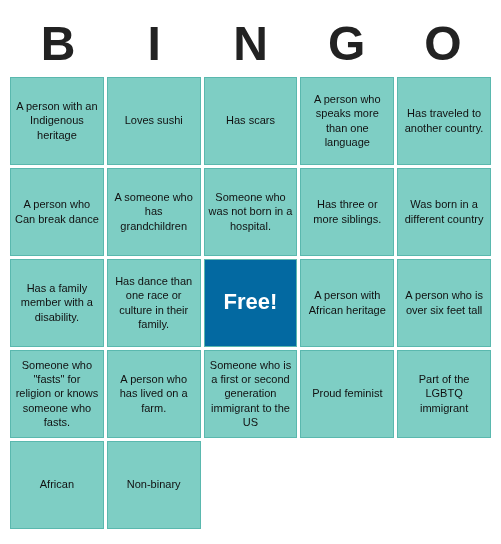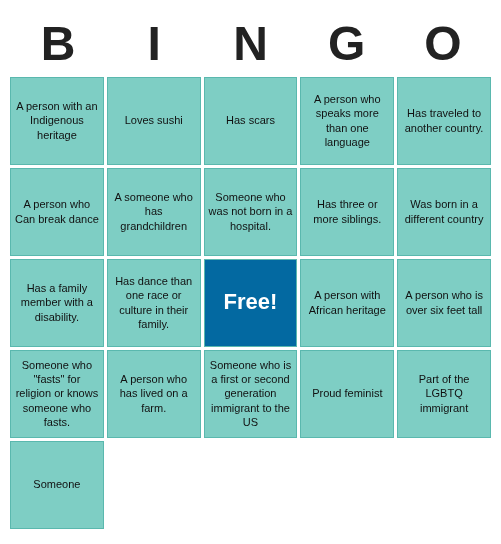--- a/index.html
+++ b/index.html
@@ -127,16 +127,19 @@
       <div class="bingo-cell">
         <span class="cell-text">Someone who is a first or second generation immigrant to the US</span>
       </div>
       <div class="bingo-cell">
         <span class="cell-text">Proud feminist</span>
       </div>
       <div class="bingo-cell">
         <span class="cell-text">Part of the LGBTQ immigrant</span>
       </div>
       <div class="bingo-cell">
-        <span class="cell-text">Someone</span>
+        <span class="cell-text">African</span>
+      </div>
+      <div class="bingo-cell">
+        <span class="cell-text">Non-binary</span>
       </div>
     </div>
 </div>
 
 </body></html>

